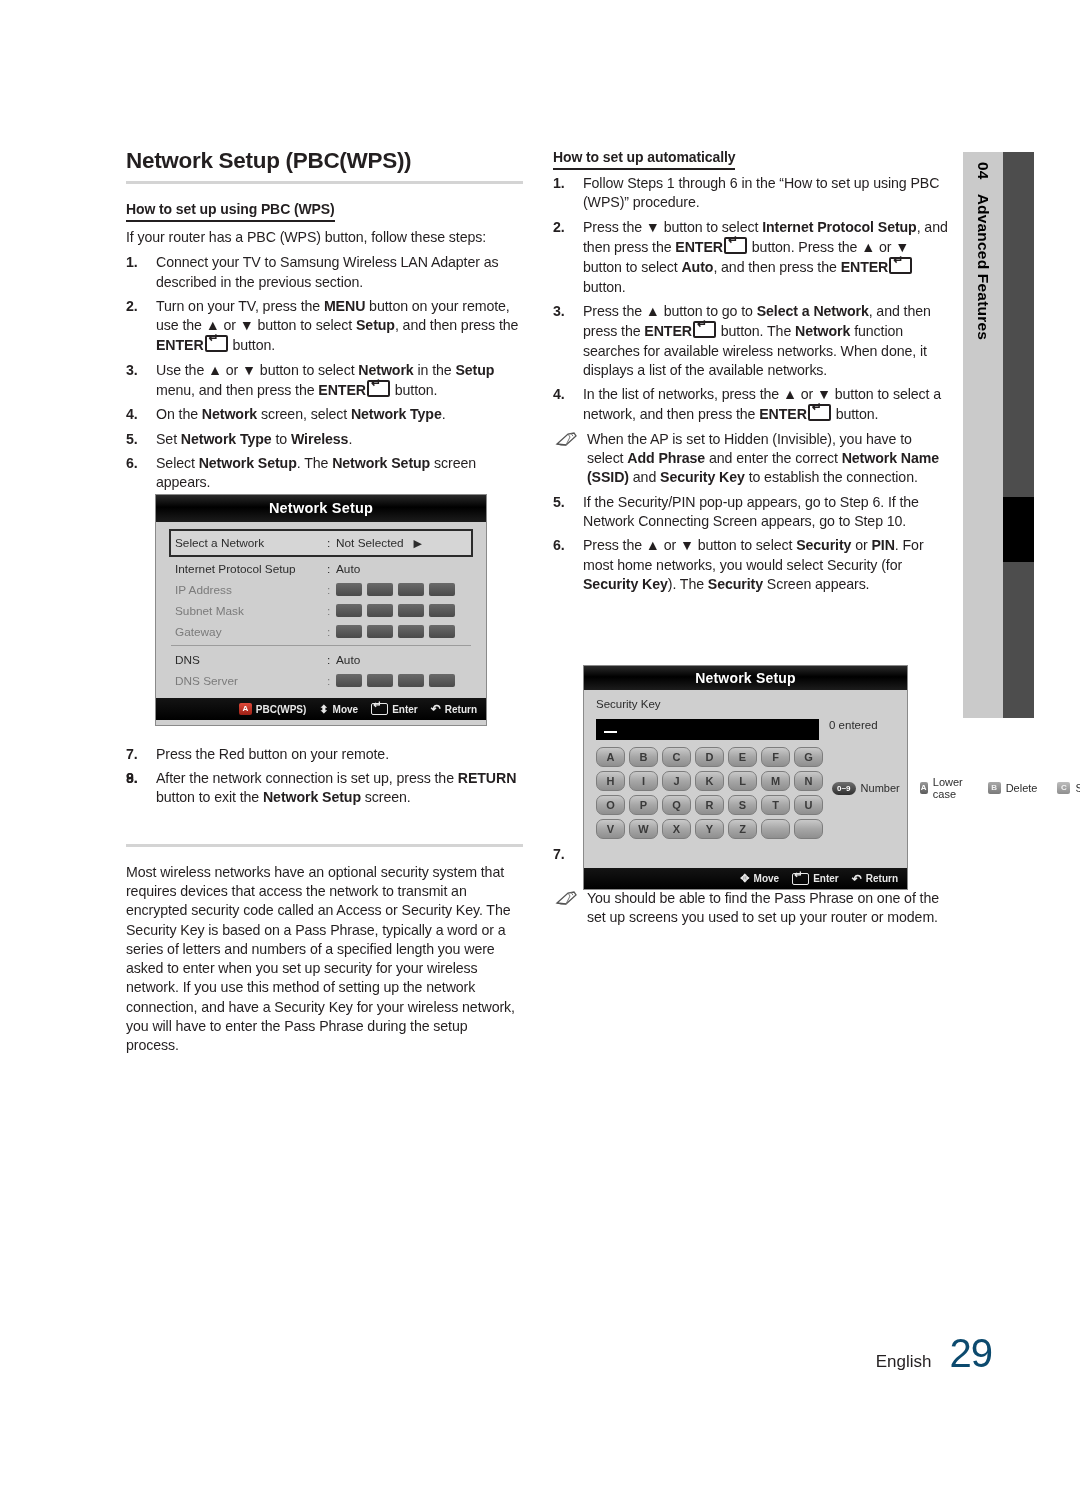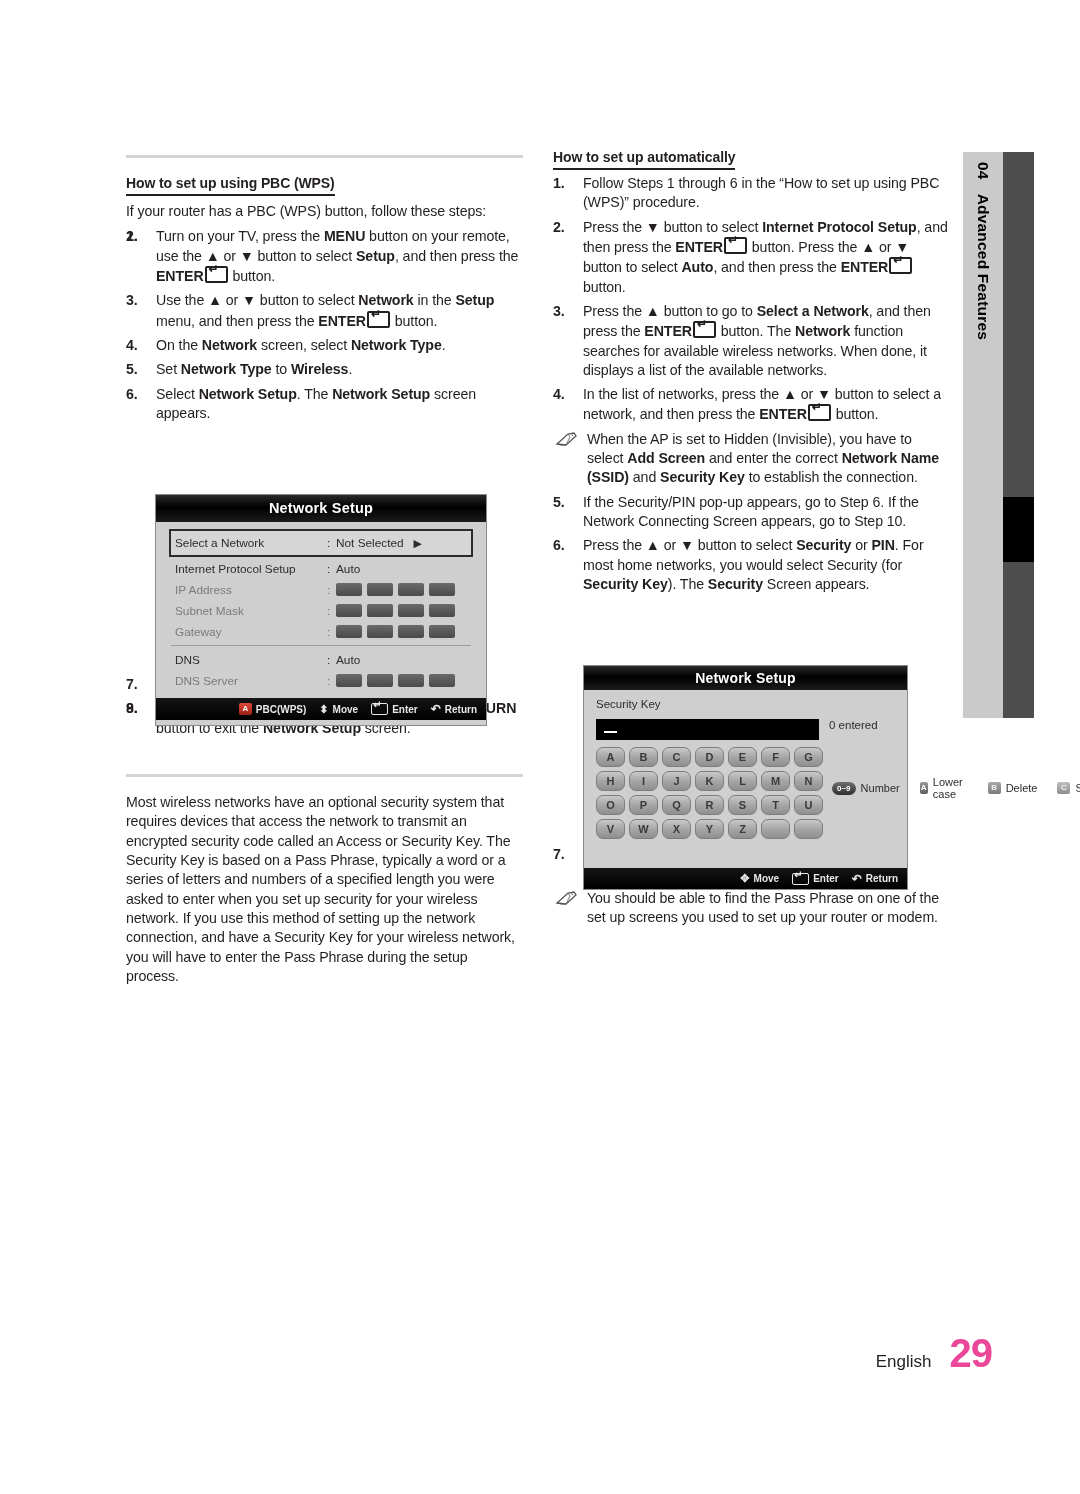--- a/index.html
+++ b/index.html
@@ -370,47 +370,48 @@
   
   .page-footer {
     position: absolute;
     right: 88px;
     bottom: 118px;
     display: flex;
     align-items: baseline;
     gap: 18px;
   }
   .footer-lang { font-size: 17px; color: #231f20; }
-  .footer-page { font-size: 40px; font-weight: bold; color: #ec4899; letter-spacing: -1px; }
+  .footer-page { font-size: 40px; font-weight: normal; color: #0c4a6e; letter-spacing: -1px; }
 </style>
 </head>
 <body>
 
 <div class="page">
 
   <div class="chapter-tab">
     <div class="chapter-tab-label">
       <span class="num">04</span>
       <span>Advanced Features</span>
     </div>
   </div>
   <div class="chapter-strip">
     <div class="chapter-strip-marker"></div>
   </div>
 
   <div class="col col-left">
 
+    <h1 class="section-title">Network Setup (PBC(WPS))</h1>
     <div class="section-rule"></div>
 
     <h2 class="sub-title">How to set up using PBC (WPS)</h2>
 
     <p class="body">If your router has a PBC (WPS) button, follow these steps:</p>
 
     <ol class="steps" id="left-steps">
-        <li><span class="num">1.</span></li>
+        <li><span class="num">1.</span><span>Connect your TV to Samsung Wireless LAN Adapter as described in the previous section.</span></li>
         <li><span class="num">2.</span><span>Turn on your TV, press the <b>MENU</b> button on your remote, use the ▲ or ▼ button to select <b>Setup</b>, and then press the <b>ENTER</b><span class="enter-key"></span> button.</span></li>
         <li><span class="num">3.</span><span>Use the ▲ or ▼ button to select <b>Network</b> in the <b>Setup</b> menu, and then press the <b>ENTER</b><span class="enter-key"></span> button.</span></li>
         <li><span class="num">4.</span><span>On the <b>Network</b> screen, select <b>Network Type</b>.</span></li>
         <li><span class="num">5.</span><span>Set <b>Network Type</b> to <b>Wireless</b>.</span></li>
         <li><span class="num">6.</span><span>Select <b>Network Setup</b>. The <b>Network Setup</b> screen appears.</span></li>
       </ol>
 
     
     <div style="height: 243px;"></div>
 
@@ -518,21 +519,21 @@
         <li><span class="num">4.</span><span>In the list of networks, press the ▲ or ▼ button to select a network, and then press the <b>ENTER</b><span class="enter-key"></span> button.</span></li>
       </ol>
 
     <div class="note">
       <svg class="pencil-icon" viewBox="0 0 24 16">
         <path d="M2 13 L13 3 L19 2 L21 5 L11 14 Z" fill="none" stroke="#555" stroke-width="1.3"></path>
         <path d="M13 3 L15 6 L11 14" fill="none" stroke="#777" stroke-width="1"></path>
         <path d="M2 13 L6 14 L11 14" fill="none" stroke="#555" stroke-width="1.1"></path>
         <path d="M16 2.3 L18 5.2" stroke="#777" stroke-width="1"></path>
       </svg>
-      <span id="note-1-text">When the AP is set to Hidden (Invisible), you have to select <b>Add Screen</b> and enter the correct <b>Network Name (SSID)</b> and <b>Security Key</b> to establish the connection.</span>
+      <span id="note-1-text">When the AP is set to Hidden (Invisible), you have to select <b>Add Phrase</b> and enter the correct <b>Network Name (SSID)</b> and <b>Security Key</b> to establish the connection.</span>
     </div>
 
     <ol class="steps" id="right-steps-2">
         <li><span class="num">5.</span><span>If the Security/PIN pop-up appears, go to Step 6. If the Network Connecting Screen appears, go to Step 10.</span></li>
         <li><span class="num">6.</span><span>Press the ▲ or ▼ button to select <b>Security</b> or <b>PIN</b>. For most home networks, you would select Security (for <b>Security Key</b>). The <b>Security</b> Screen appears.</span></li>
       </ol>
 
     
     <div style="height: 242px;"></div>
 

